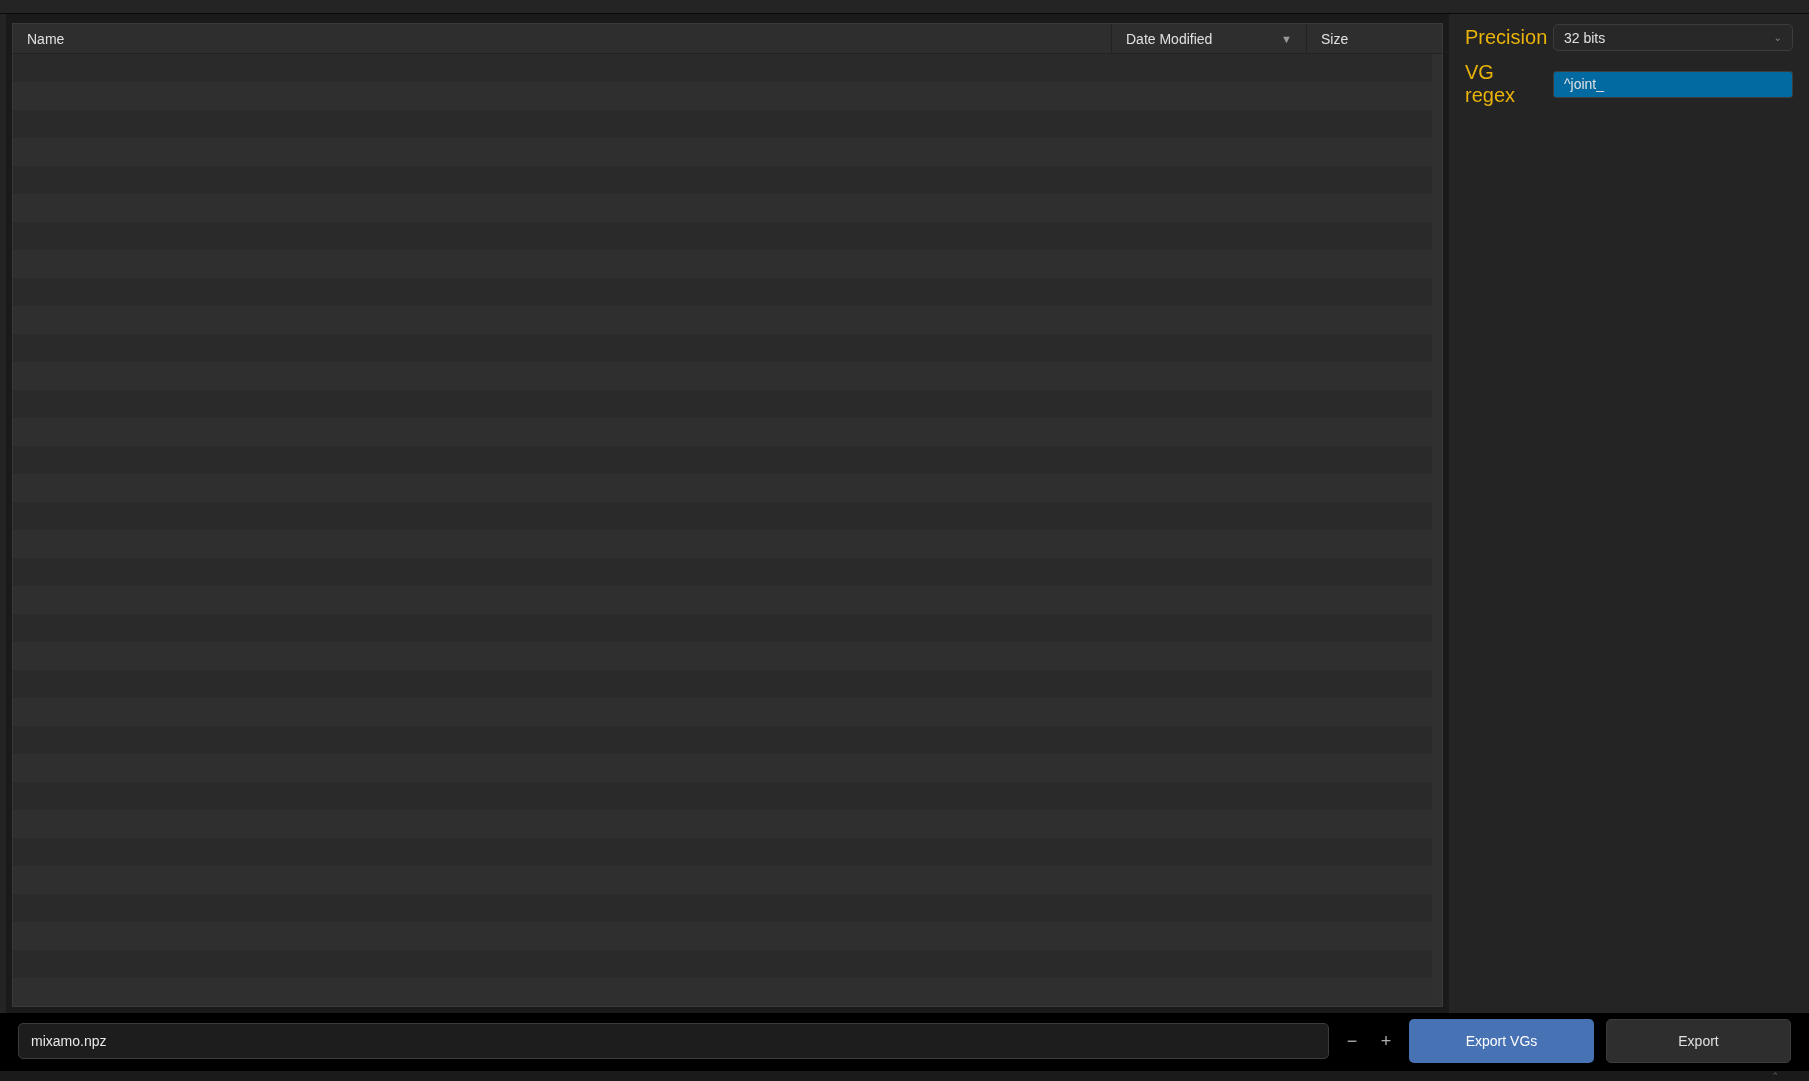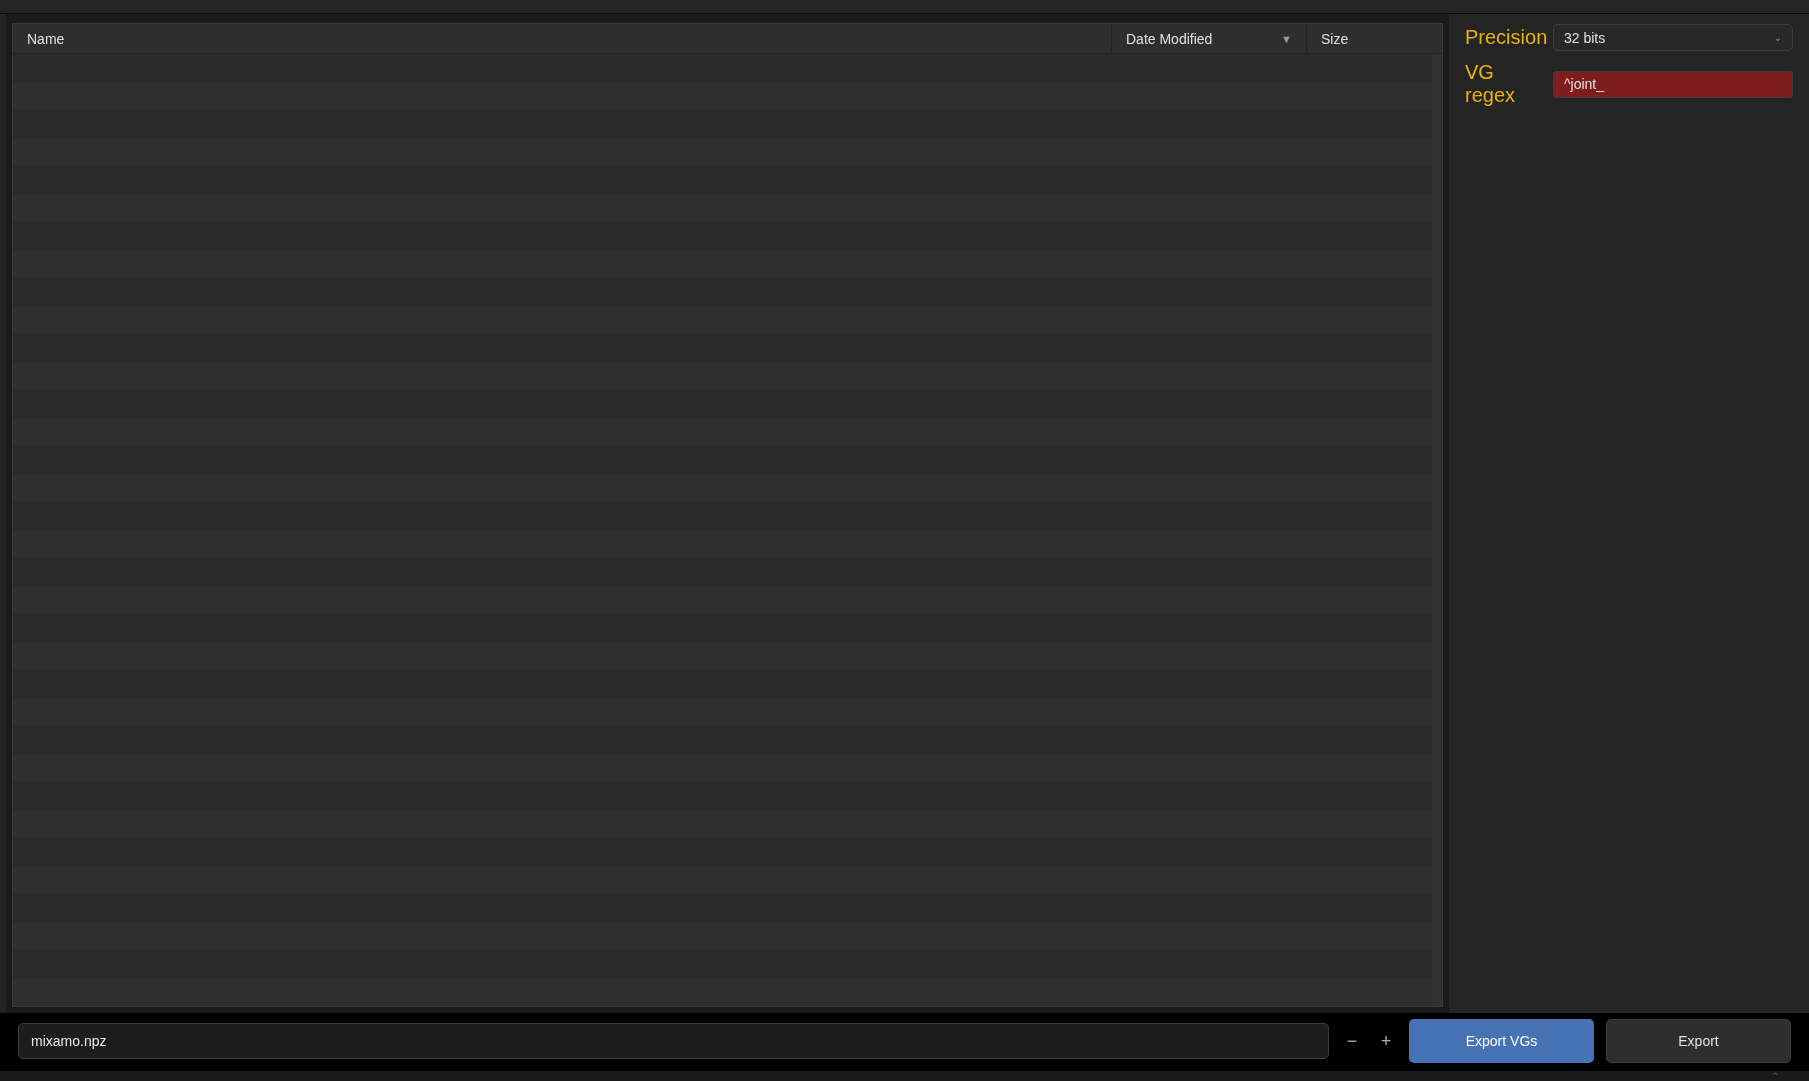--- a/index.html
+++ b/index.html
@@ -158,21 +158,21 @@
       border-radius: 5px;
     }
     
     .dropdown-chevron {
       font-size: 10px;
       color: #888;
     }
     
     .text-input {
       flex: 1;
-      background: #7f1d1d;
+      background: #0369a1;
       border: 1px solid #3c3c3c;
       color: #e0e0e0;
       padding: 3px 10px;
       height: 27px;
       font-size: 14px;
       outline: none;
       border-radius: 3px;
     }
     
     .bottom-bar {

